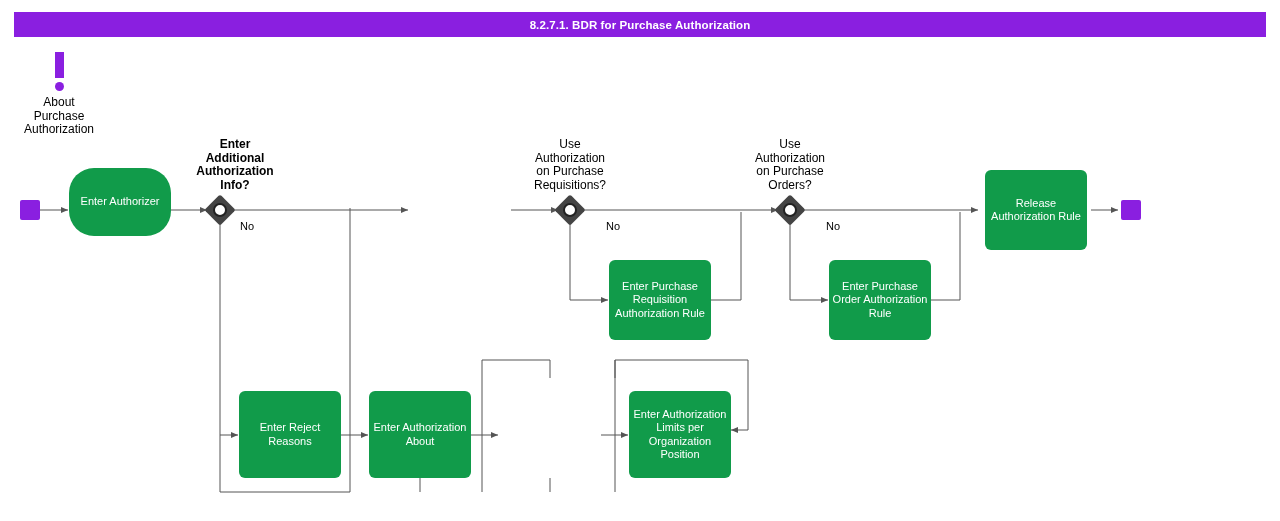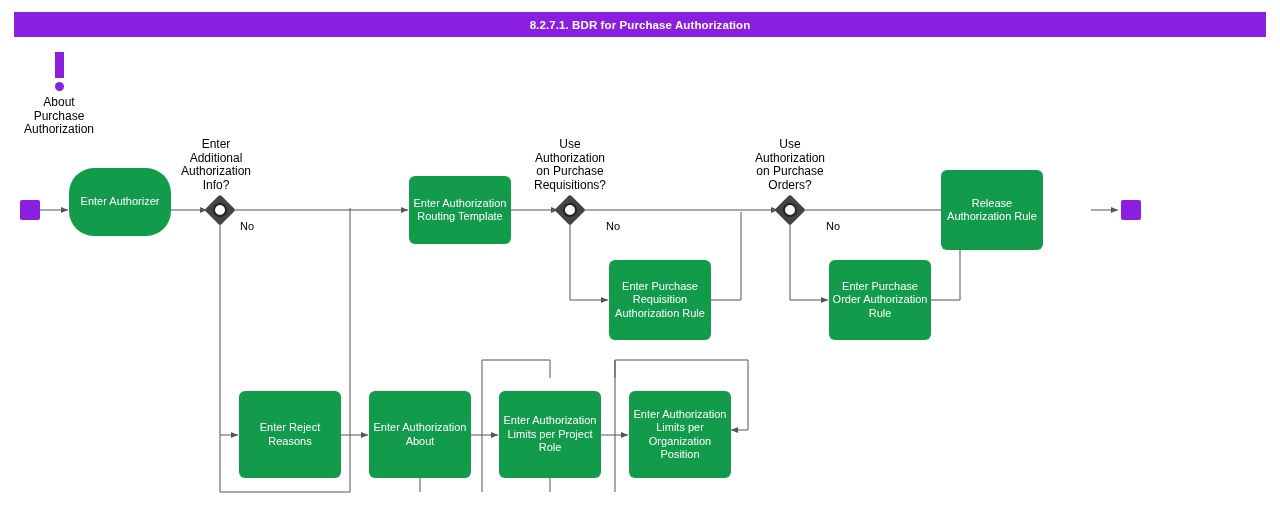--- a/index.html
+++ b/index.html
@@ -176,21 +176,21 @@
     <div class="bang-bar"></div>
     <div class="bang-dot"></div>
   </div>
   <div class="caption" style="left:8px; top:96px; width:102px;">About
 Purchase
 Authorization</div>
 
   <div class="terminator" style="left:20px; top:200px;"></div>
   <div class="terminator" style="left:1121px; top:200px;"></div>
 
-  <div class="caption" style="left:166px; top:138px; width:100px;">Enter
+  <div class="caption" style="left:185px; top:138px; width:100px;font-weight:bold;">Enter
 Additional
 Authorization
 Info?</div>
   <div class="gateway" style="left:209px; top:199px;">
     <div class="outer"></div>
       <div class="inner"></div>
   </div>
   <div class="label-no" style="left:240px; top:192px;">No</div>
 
   <div class="caption" style="left:520px; top:138px; width:100px;">Use
@@ -210,64 +210,52 @@
   <div class="gateway" style="left:779px; top:199px;">
     <div class="outer"></div>
       <div class="inner"></div>
   </div>
   <div class="label-no" style="left:826px; top:192px;">No</div>
 
   <div class="node" style="left:69px; top:168px; width:102px; height:68px;border-radius:25px;">
     <span>Enter Authorizer</span>
   </div>
 
-  <div class="node" style="left:409px; top:176px; width:102px; height:68px;">
-    <span>Enter
-Authorization
-Routing
-Template</span>
-  </div>
 
   <div class="node" style="left:609px; top:260px; width:102px; height:80px;">
     <span>Enter Purchase
 Requisition
 Authorization
 Rule</span>
   </div>
 
   <div class="node" style="left:829px; top:260px; width:102px; height:80px;">
     <span>Enter Purchase
 Order
 Authorization
 Rule</span>
   </div>
 
-  <div class="node" style="left:941px; top:170px; width:102px; height:80px;">
+  <div class="node" style="left:985px; top:170px; width:102px; height:80px;">
     <span>Release
 Authorization
 Rule</span>
   </div>
 
   <div class="node" style="left:239px; top:391px; width:102px; height:87px;">
     <span>Enter Reject
 Reasons</span>
   </div>
 
   <div class="node" style="left:369px; top:391px; width:102px; height:87px;">
     <span>Enter
 Authorization
 About</span>
   </div>
 
-  <div class="node" style="left:499px; top:391px; width:102px; height:87px;">
-    <span>Enter
-Authorization
-Limits per
-Project Role</span>
-  </div>
 
   <div class="node" style="left:629px; top:391px; width:102px; height:87px;">
     <span>Enter
 Authorization
 Limits per
 Organization
 Position</span>
   </div>
 
 </div>

